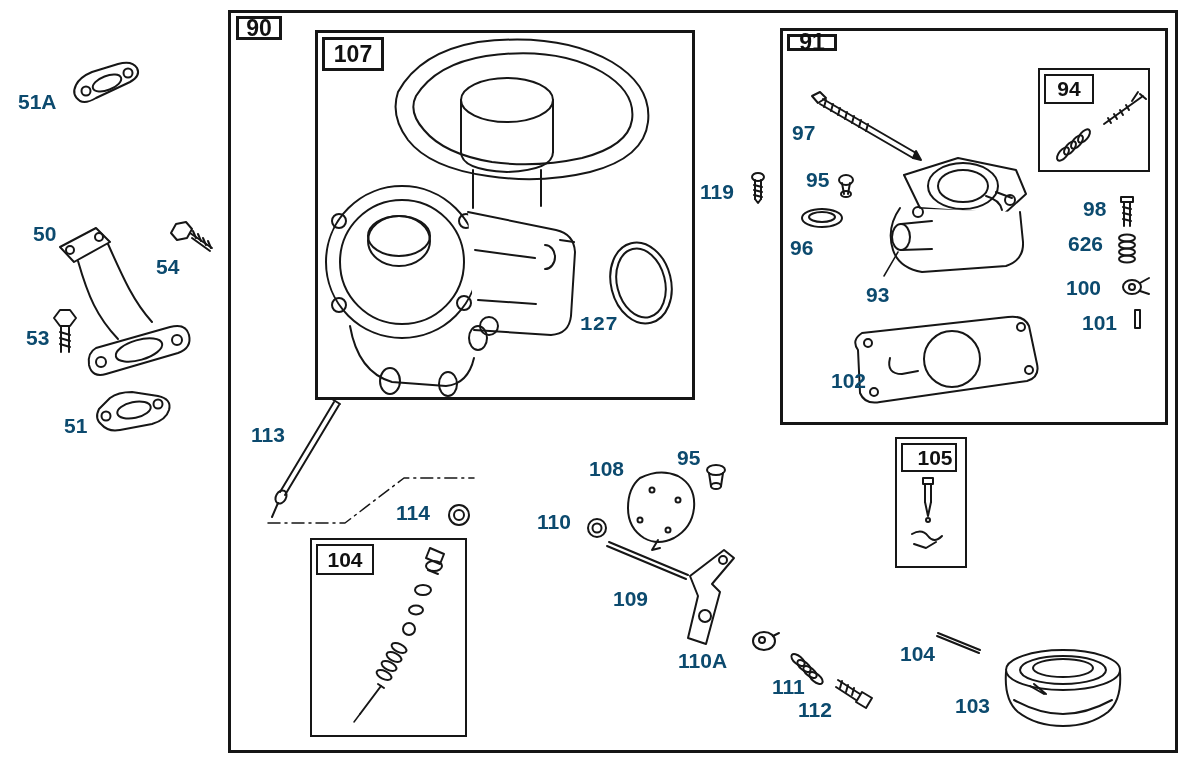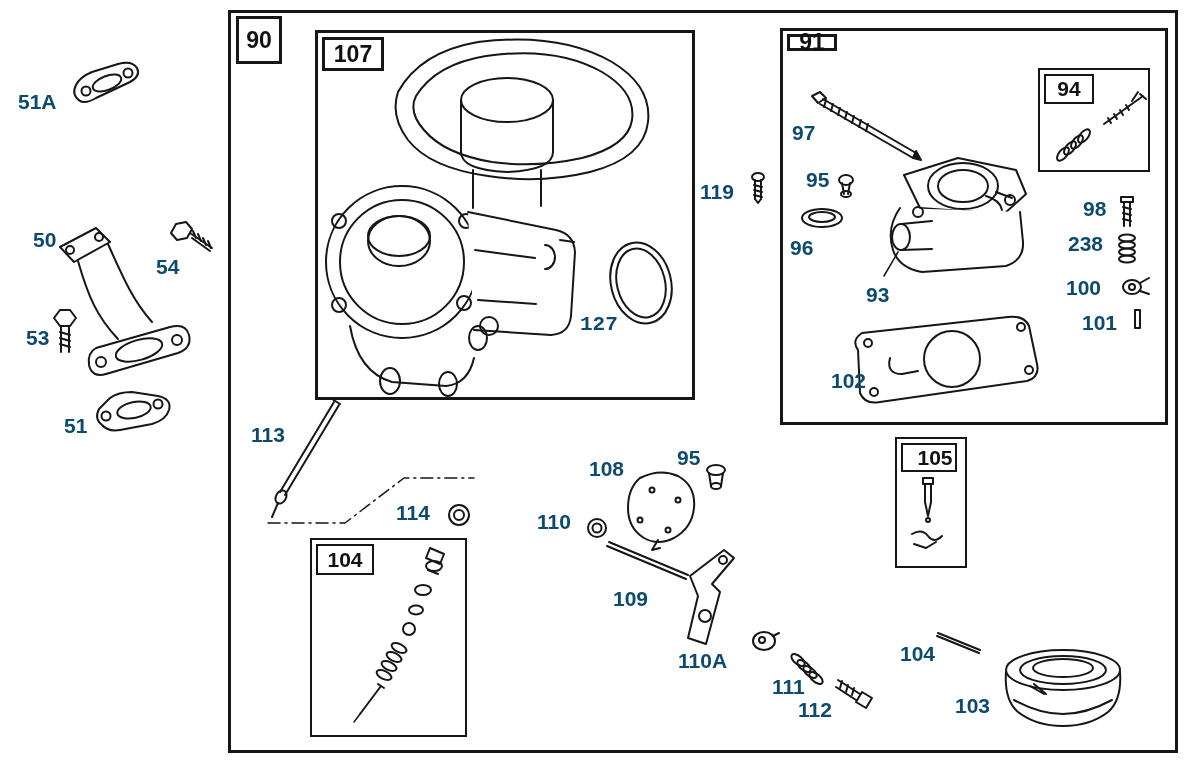--- a/index.html
+++ b/index.html
@@ -281,52 +281,52 @@
     </g>
   </svg>
 
   <div class="frame" style="left:228px; top:10px; width:950px; height:743px;"></div>
   <div class="frame" style="left:315px; top:30px; width:380px; height:370px;"></div>
   <div class="frame" style="left:780px; top:28px; width:388px; height:397px;"></div>
   <div class="frame thin" style="left:1038px; top:68px; width:112px; height:104px;"></div>
   <div class="frame thin" style="left:895px; top:437px; width:72px; height:131px;"></div>
   <div class="frame thin" style="left:310px; top:538px; width:157px; height:199px;"></div>
 
-  <div class="tagbox" style="left:236px; top:16px; width:46px; height:48px;">
+  <div class="tagbox" style="left:236px; top:16px; width:46px; height:24px;">
       <span>90</span>
     </div>
   <div class="tagbox" style="left:322px; top:37px; width:62px; height:34px;">
       <span>107</span>
     </div>
   <div class="tagbox" style="left:787px; top:34px; width:50px; height:17px;">
       <span>91</span>
     </div>
   <div class="tagbox thin" style="left:1044px; top:74px; width:50px; height:30px;">
       <span>94</span>
     </div>
   <div class="tagbox thin" style="left:901px; top:443px; width:56px; height:29px;padding-left:12px;">
       <span>105</span>
     </div>
   <div class="tagbox thin" style="left:316px; top:544px; width:58px; height:31px;">
       <span>104</span>
     </div>
 
   <div class="plabel" style="left:18px;  top:90px;">51A</div>
-  <div class="plabel" style="left:33px;  top:228px;">50</div>
+  <div class="plabel" style="left:33px;  top:222px;">50</div>
   <div class="plabel" style="left:156px; top:255px;">54</div>
   <div class="plabel" style="left:26px;  top:326px;">53</div>
   <div class="plabel" style="left:64px;  top:414px;">51</div>
   <div class="plabel" style="left:580px; top:313px;font-family:Liberation Mono, monospace;">127</div>
   <div class="plabel" style="left:700px; top:180px;">119</div>
   <div class="plabel" style="left:792px; top:121px;">97</div>
   <div class="plabel" style="left:806px; top:168px;">95</div>
   <div class="plabel" style="left:790px; top:236px;">96</div>
   <div class="plabel" style="left:866px; top:283px;">93</div>
   <div class="plabel" style="left:1083px; top:197px;">98</div>
-  <div class="plabel" style="left:1068px; top:232px;">238</div>
+  <div class="plabel" style="left:1068px; top:232px;">626</div>
   <div class="plabel" style="left:1066px; top:276px;">100</div>
   <div class="plabel" style="left:1082px; top:311px;">101</div>
   <div class="plabel" style="left:831px; top:369px;">102</div>
   <div class="plabel" style="left:251px; top:423px;">113</div>
   <div class="plabel" style="left:396px; top:501px;">114</div>
   <div class="plabel" style="left:589px; top:457px;">108</div>
   <div class="plabel" style="left:677px; top:446px;">95</div>
   <div class="plabel" style="left:537px; top:510px;">110</div>
   <div class="plabel" style="left:613px; top:587px;">109</div>
   <div class="plabel" style="left:678px; top:649px;">110A</div>

